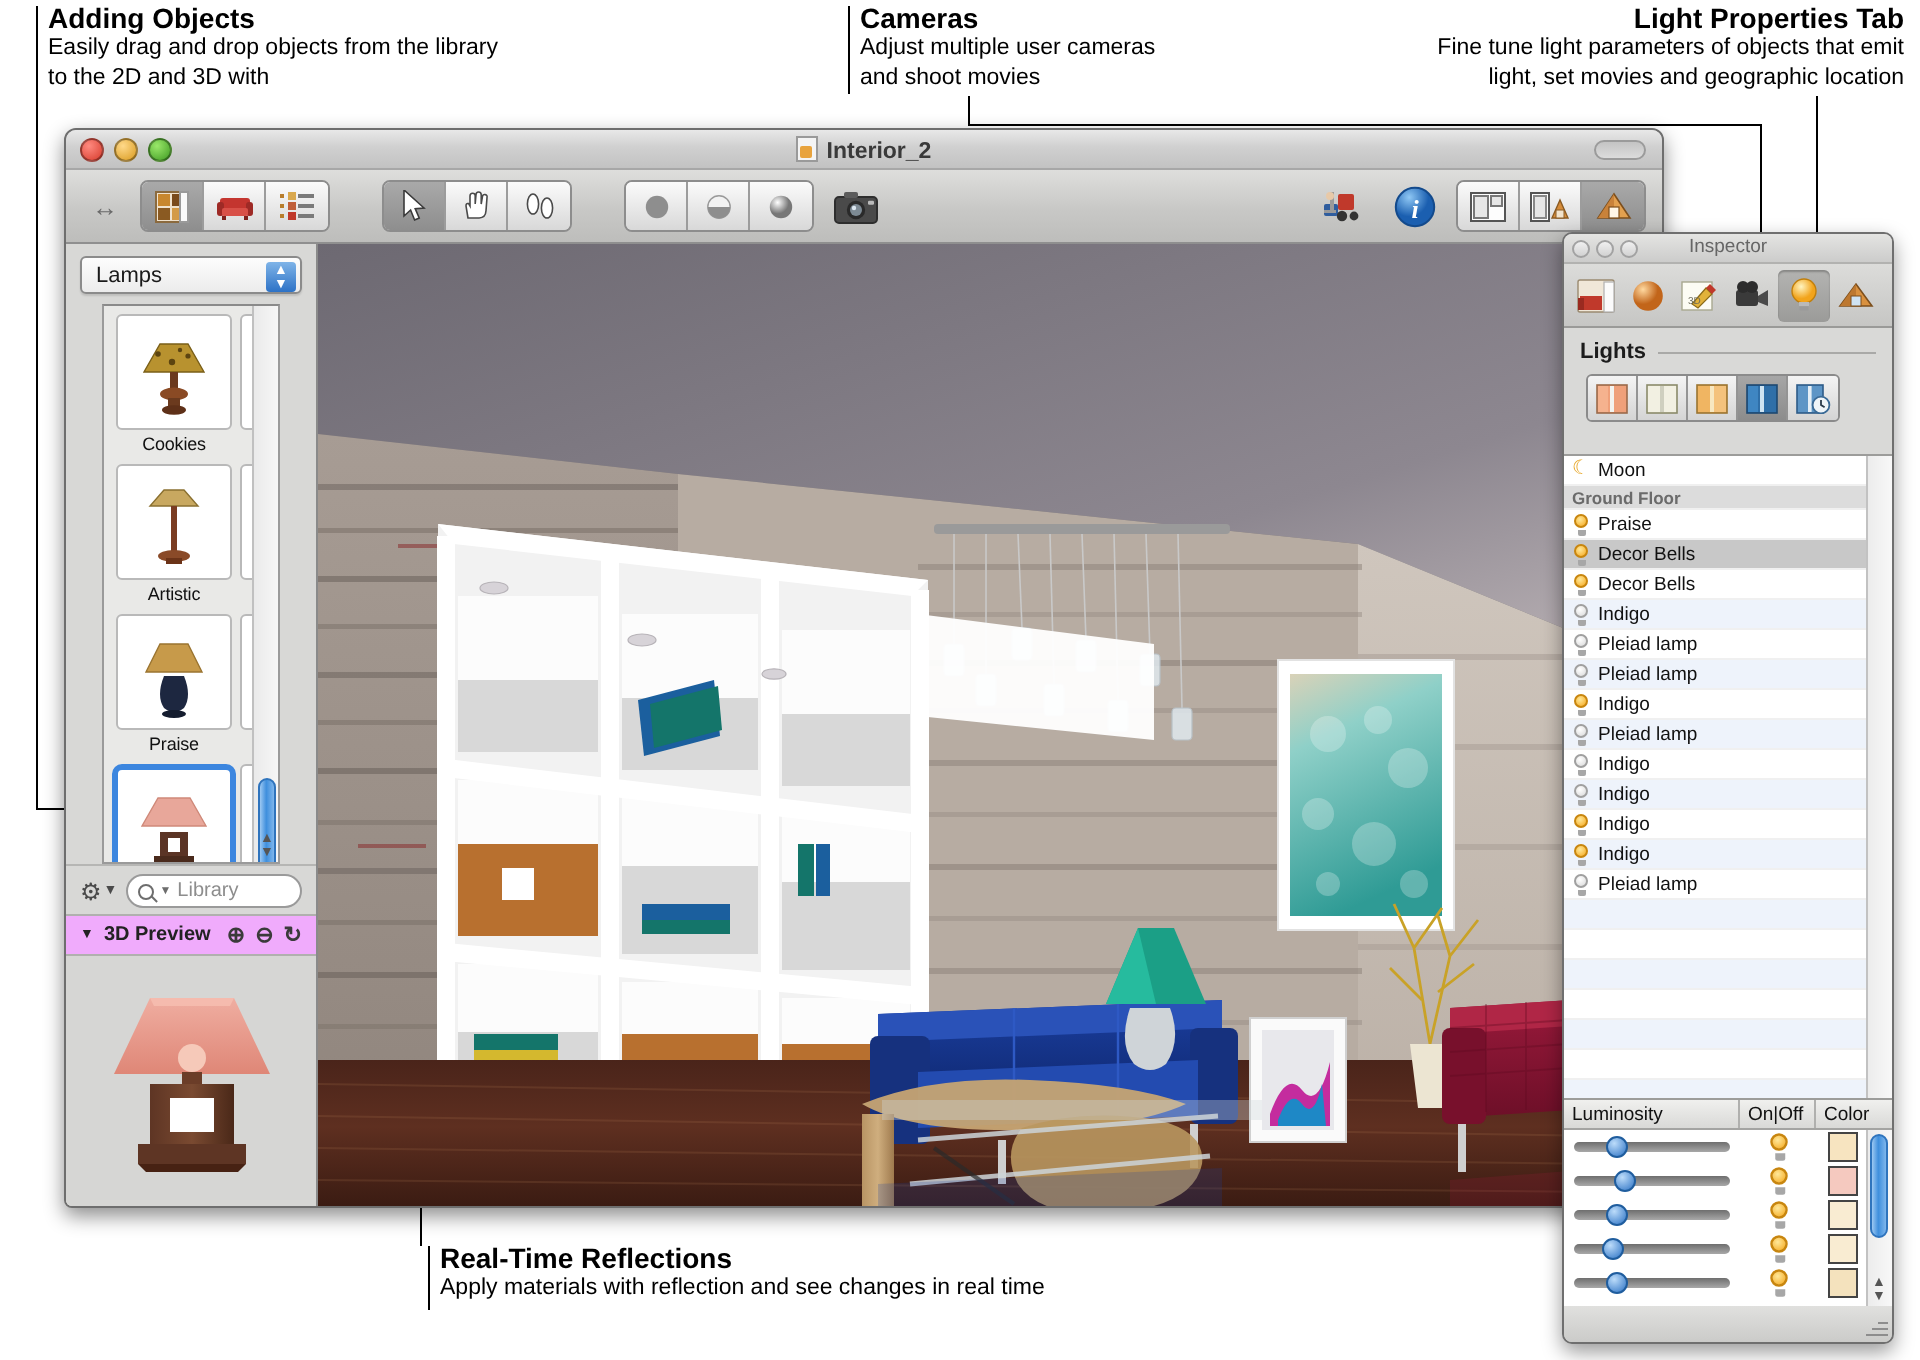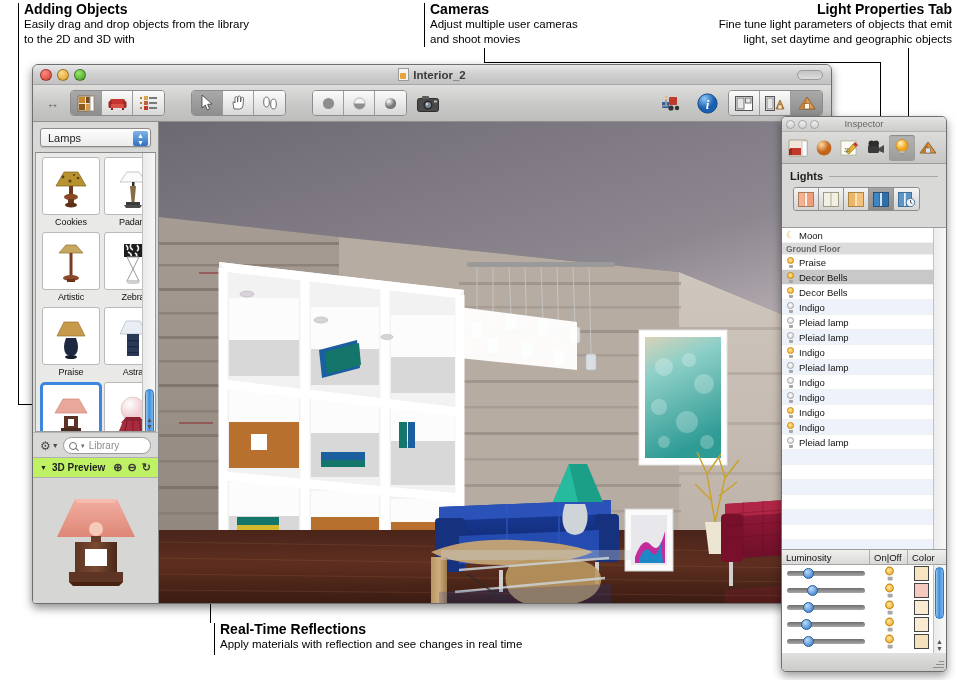--- a/index.html
+++ b/index.html
@@ -118,21 +118,21 @@
     font-size:11px; color:#1a1a1a; padding-left:7px;
     box-shadow:0 1px 1px rgba(0,0,0,.12);
   }
   #cat-select .caret {
     position:absolute; right:2px; top:2px; width:15px; height:15px;
     background:linear-gradient(to bottom,#7fb4e8,#2d72c6); border-radius:2px;
     display:flex; align-items:center; justify-content:center;
     color:#fff; font-size:7px; line-height:7px; flex-direction:column;
   }
   #lib-grid-wrap {
-    flex:1; margin:0 2px; background:#e9e9e7;
+    flex:1; margin:0 18px; background:#e9e9e7;
     border:1px solid #9a9a9a; border-top-color:#8a8a8a;
     position:relative; overflow:hidden;
   }
   #lib-grid {
     display:grid; grid-template-columns:1fr 1fr; gap:0px;
     padding:4px 12px 4px 4px;
   }
   .lib-item { width:62px; margin:0 auto 5px auto; text-align:center; }
   .lib-thumb {
     width:58px; height:58px; background:#fff; border:1px solid #b9b9b9;
@@ -165,21 +165,21 @@
     background:#fff; display:flex; align-items:center; padding-left:5px;
     font-size:10px; color:#8d8d8d; gap:3px;
   }
   .mag { width:8px; height:8px; border:1.4px solid #6d6d6d; border-radius:50%;
     position:relative; display:inline-block; }
   .mag:after { content:""; position:absolute; right:-3px; bottom:-2px;
     width:4px; height:1.4px; background:#6d6d6d; transform:rotate(45deg); }
 
   #preview-header {
     display:flex; align-items:center; gap:5px; padding:3px 7px;
-    background:#bef264; border-top:1px solid #b0b0ae; border-bottom:1px solid #b0b0ae;
+    background:#f0abfc; border-top:1px solid #b0b0ae; border-bottom:1px solid #b0b0ae;
     font-size:10px; font-weight:bold; color:#222;
   }
   #preview-header .pv-tools { margin-left:auto; display:flex; gap:5px; color:#3a3a3a; font-size:11px; }
   #preview-body {
     height:126px; background:#d6d6d4; position:relative;
     display:flex; align-items:center; justify-content:center;
   }
 
   
   #viewport { flex:1; position:relative; overflow:hidden; background:#6e6a72; }
@@ -298,21 +298,21 @@
 <div class="lead-v" id="bar-cameras"></div>
 <div class="callout" id="callout-cameras">
   <div class="c-title">Cameras</div>
   <div class="c-body">Adjust multiple user cameras</div>
   <div class="c-body">and shoot movies</div>
 </div>
 
 <div class="callout" id="callout-light">
   <div class="c-title">Light Properties Tab</div>
   <div class="c-body">Fine tune light parameters of objects that emit</div>
-  <div class="c-body">light, set daytime and geographic objects</div>
+  <div class="c-body">light, set movies and geographic location</div>
 </div>
 
 <div class="lead-v" id="bar-reflect"></div>
 <div class="callout" id="callout-reflect">
   <div class="c-title">Real-Time Reflections</div>
   <div class="c-body">Apply materials with reflection and see changes in real time</div>
 </div>
 
 <div class="lead-v" id="lead-cam-v"></div>
 <div class="lead-h" id="lead-cam-h"></div>

